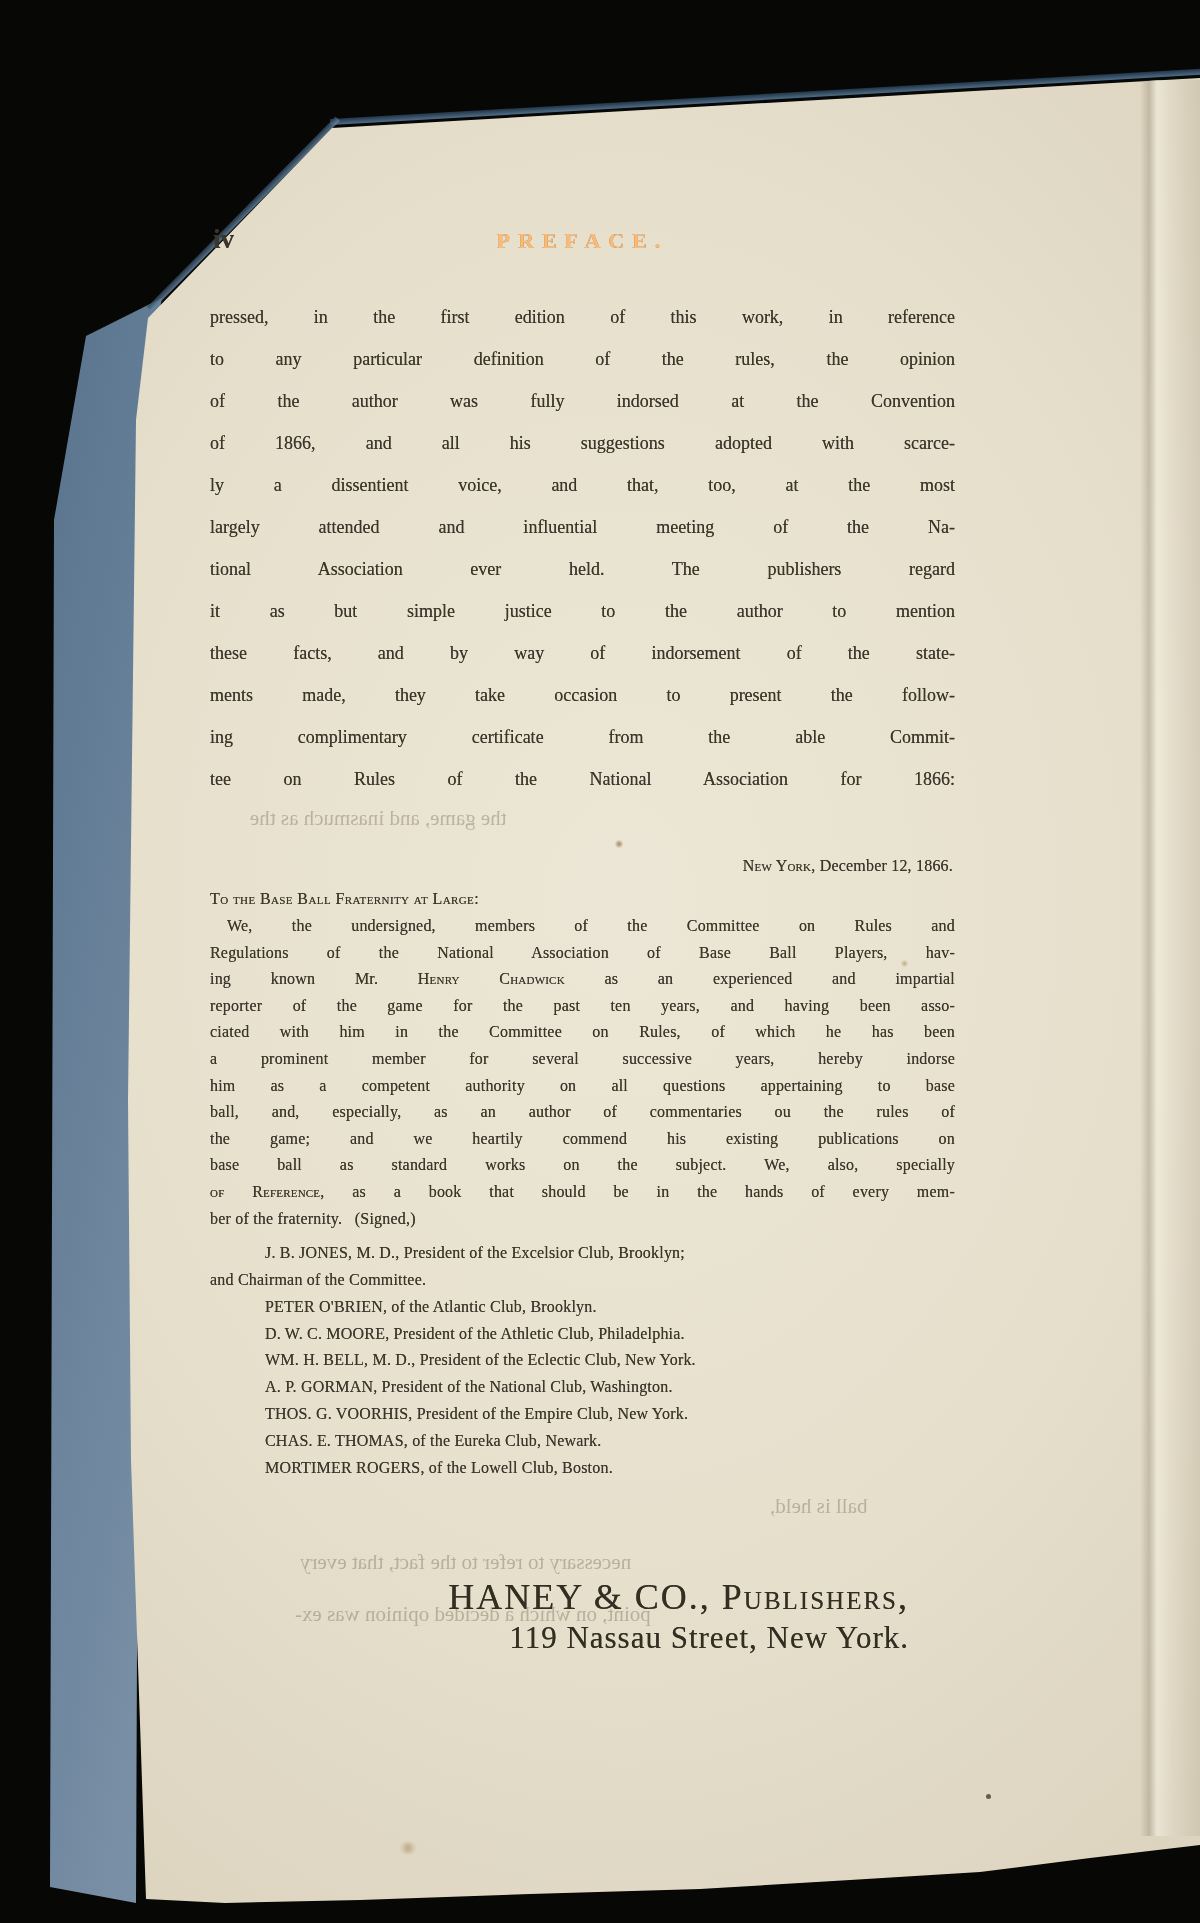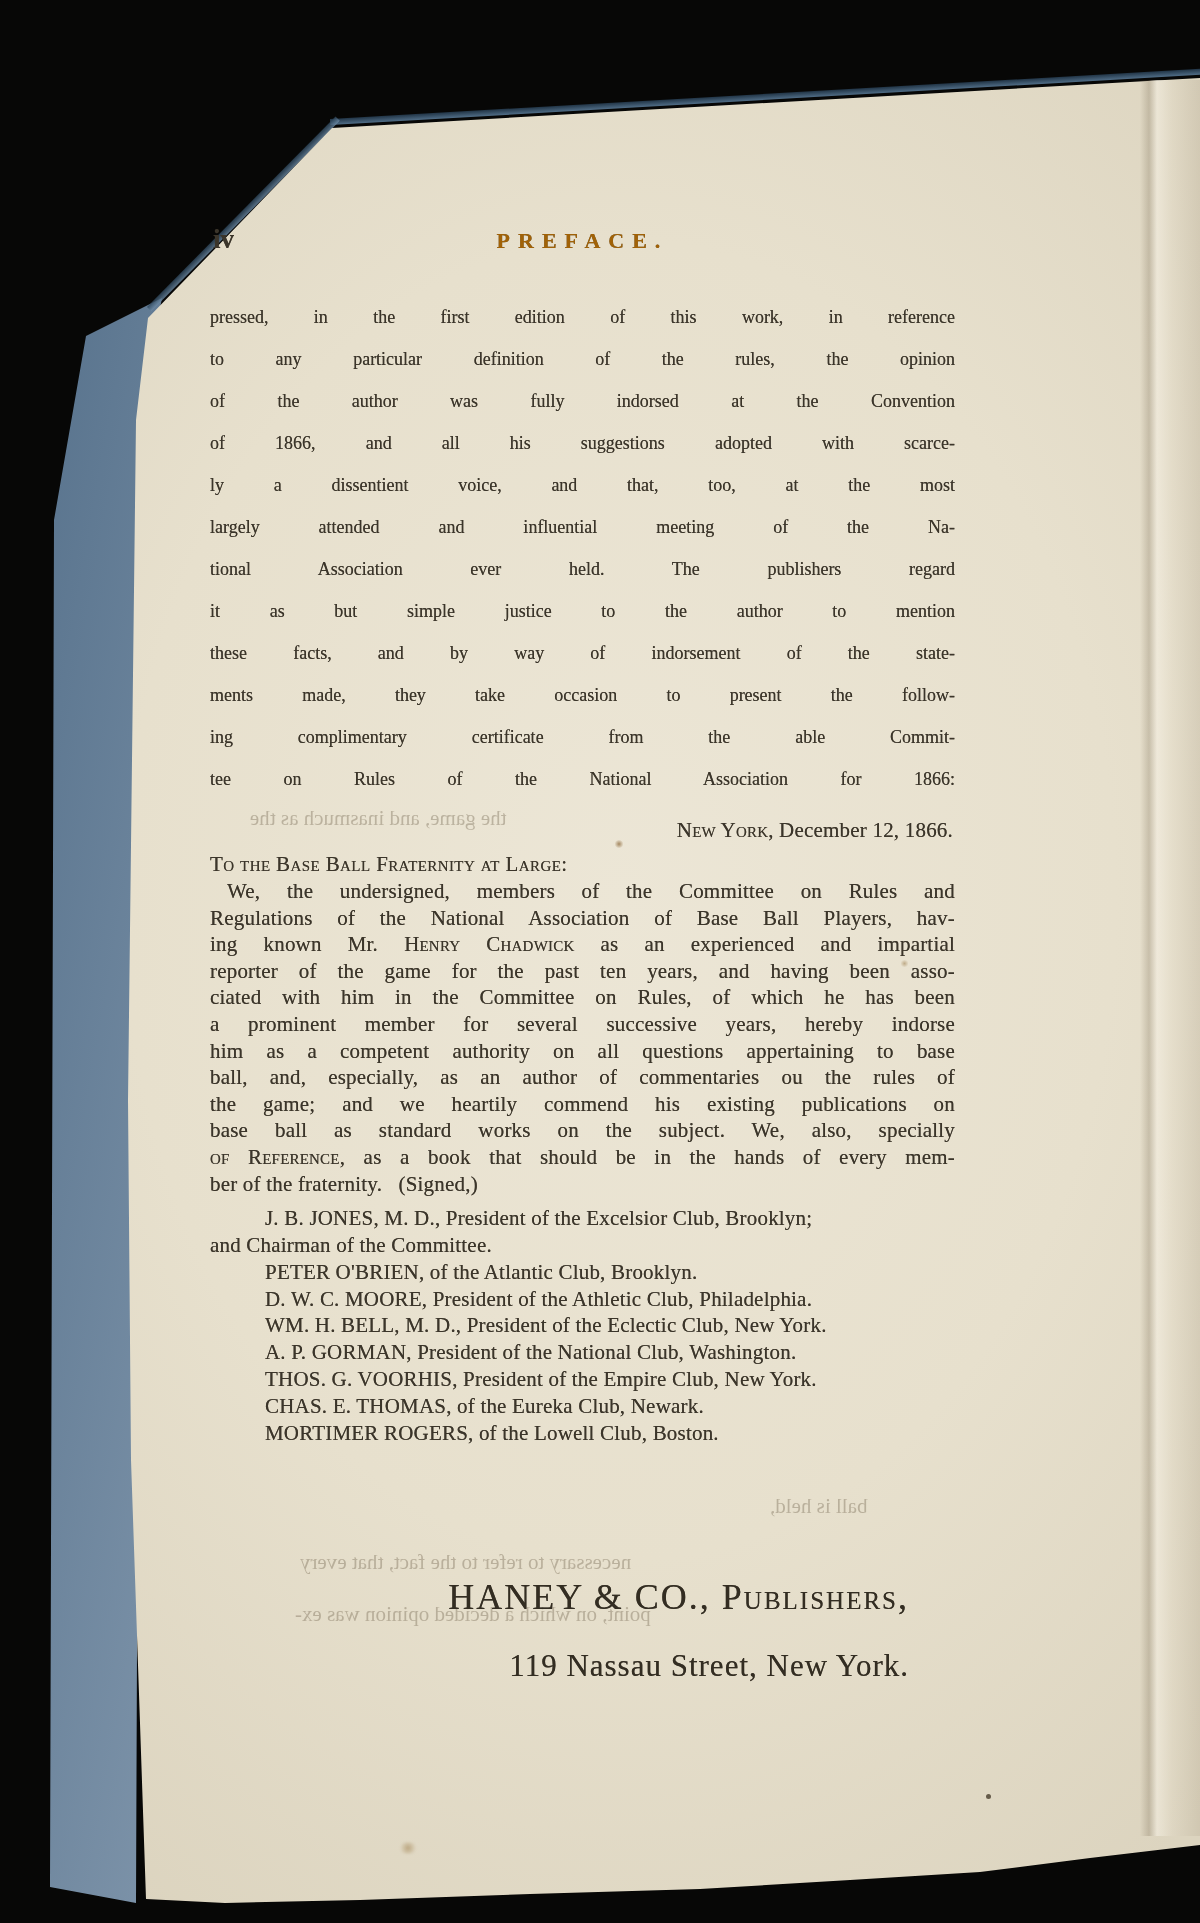--- a/index.html
+++ b/index.html
@@ -40,43 +40,43 @@
   .stain.s3{left:986px;top:1794px;width:5px;height:5px;background:rgba(70,60,42,.8);}
   .stain.s4{left:900px;top:960px;width:9px;height:7px;filter:blur(.5px);
     background:radial-gradient(circle,rgba(150,118,66,.5),rgba(150,118,66,0) 70%);}
 
   
   .stage{color:#3b352a;}
   .inky{text-shadow:0 0 .5px rgba(58,51,40,.75);}
 
   .folio{position:absolute;left:213px;top:224px;font-size:27px;font-weight:700;text-align:center;}
   .running-head{position:absolute;left:210px;top:228px;width:745px;text-align:center;
-    font-size:22px;font-weight:700;letter-spacing:8px;color:#a16207;}
+    font-size:22px;font-weight:700;letter-spacing:8px;color:#fdba74;}
 
   .intro{position:absolute;left:210px;top:296px;width:745px;font-size:18px;}
   .iline{height:42px;line-height:42px;overflow:hidden;}
 
   .jline{text-align:justify;}
   .jline::after{content:"";display:inline-block;width:100%;height:0;line-height:0;vertical-align:top;}
   .last{text-align:left;white-space:pre-wrap;}
   .last::after{content:none;}
 
-  .letter{position:absolute;left:210px;top:817px;width:745px;font-size:21px;letter-spacing:.2px;}
+  .letter{position:absolute;left:210px;top:852px;width:745px;font-size:16px;letter-spacing:.2px;}
   .dline{height:27px;line-height:27px;text-align:right;padding-right:2px;}
   .sline{height:28px;line-height:28px;margin-top:6px;letter-spacing:.4px;}
   .lline{height:26.6px;line-height:26.6px;overflow:hidden;}
   .indent{text-indent:17px;}
 
   .sigs{margin-top:8px;}
   .sig{height:26.8px;line-height:26.8px;overflow:hidden;padding-left:55px;white-space:pre-wrap;}
   .sig.continuation{padding-left:0;text-align:left;}
 
   .publisher{position:absolute;left:210px;top:1574px;width:745px;text-align:right;}
   .publine{font-size:36px;line-height:46px;letter-spacing:2px;padding-right:46px;color:#332d22;}
-  .address{font-size:31px;letter-spacing:1px;margin-top:28px;padding-right:46px;color:#332d22;}
+  .address{font-size:31px;letter-spacing:1px;margin-top:0;padding-right:46px;color:#332d22;}
 
   .sc{font-variant:small-caps;font-variant-caps:small-caps;}
 
   
   .ghost{position:absolute;transform:scaleX(-1);color:rgba(104,92,70,.36);
     filter:blur(.7px);white-space:nowrap;}
 </style>
 </head>
 <body>
 

